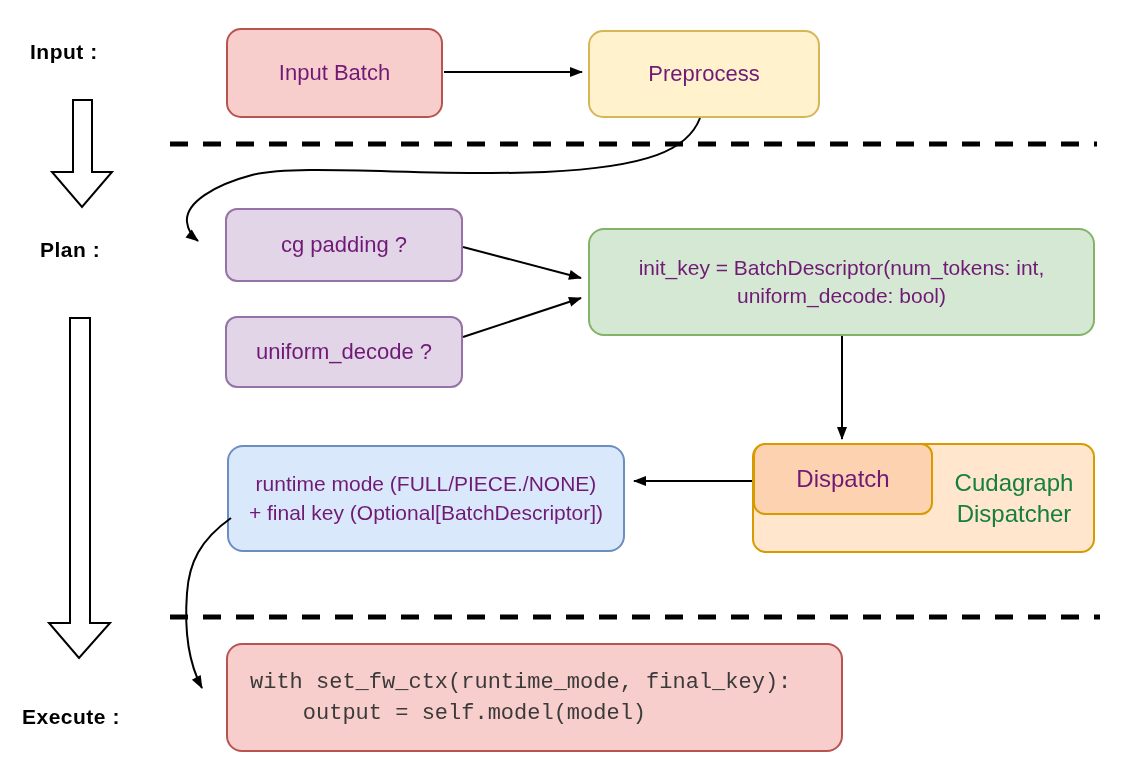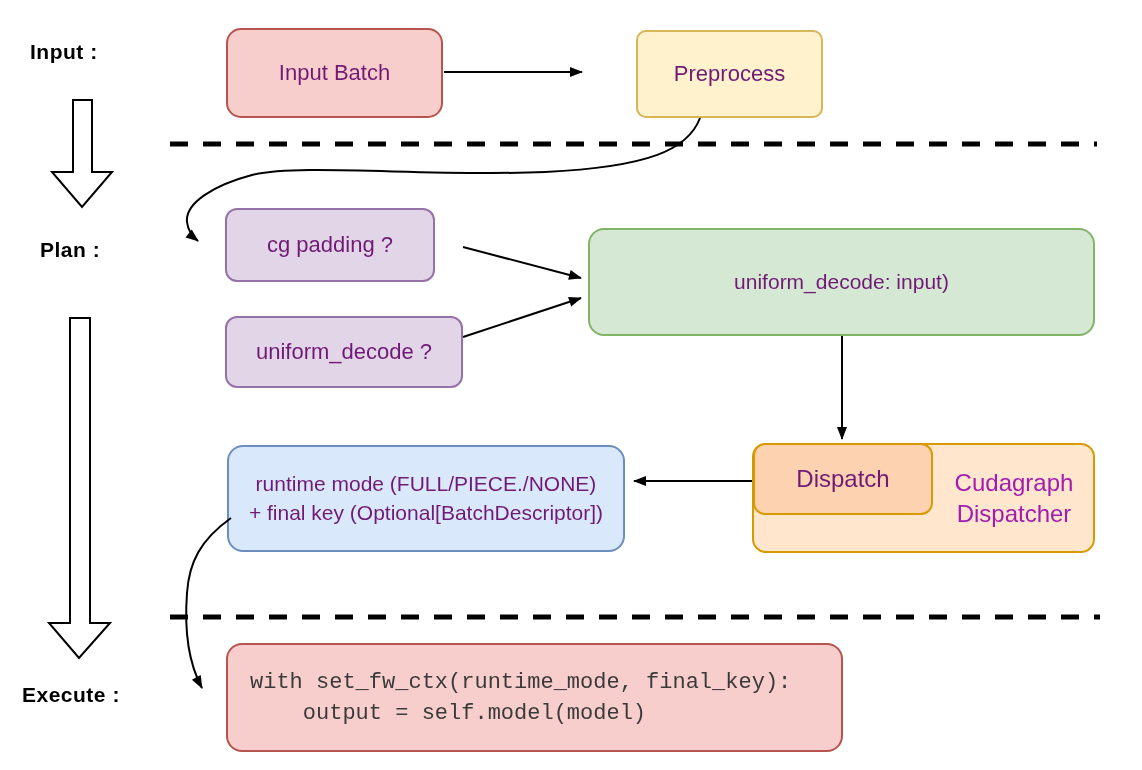--- a/index.html
+++ b/index.html
@@ -11,68 +11,69 @@
     position:absolute;font-weight:bold;font-size:21px;color:#000;
     letter-spacing:0.5px;white-space:nowrap;
   }
   .node{
     position:absolute;box-sizing:border-box;border:2px solid;
     display:flex;flex-direction:column;align-items:center;justify-content:center;
     text-align:center;color:#701a75;line-height:1.35;
   }
   #node-input-batch{left:226px;top:28px;width:217px;height:90px;
     background:#f8cecc;border-color:#b85450;border-radius:15px;font-size:22px;}
-  #node-preprocess{left:588px;top:30px;width:187px;height:88px;
-    background:#fff2cc;border-color:#d6b656;border-radius:10px;font-size:22px;margin-left:48px;}
-  #node-cg-padding{left:225px;top:208px;width:210px;height:74px;
+  #node-preprocess{left:588px;top:30px;width:232px;height:88px;
+    background:#fff2cc;border-color:#d6b656;border-radius:15px;font-size:22px;}
+  #node-cg-padding{left:225px;top:208px;width:238px;height:74px;
     background:#e1d5e7;border-color:#9673a6;border-radius:12px;font-size:22px;}
   #node-uniform-decode{left:225px;top:316px;width:238px;height:72px;
     background:#e1d5e7;border-color:#9673a6;border-radius:12px;font-size:22px;}
   #node-init-key{left:588px;top:228px;width:507px;height:108px;
     background:#d5e8d4;border-color:#82b366;border-radius:16px;font-size:21px;}
   #node-cudagraph-outer{left:752px;top:443px;width:343px;height:110px;
     background:#ffe6cc;border-color:#d79b00;border-radius:14px;}
   #node-dispatch{left:753px;top:443px;width:180px;height:72px;
     background:#fcd2b1;border-color:#d79b00;border-radius:12px;font-size:24px;}
   #cudagraph-label{position:absolute;left:933px;top:455px;width:162px;height:86px;
     display:flex;flex-direction:column;align-items:center;justify-content:center;
-    font-size:24px;color:#a21caf;line-height:1.3;}
+    font-size:24px;color:#15803d;line-height:1.3;}
   #node-runtime-mode{left:227px;top:445px;width:398px;height:107px;
     background:#dae8fc;border-color:#6c8ebf;border-radius:16px;font-size:21px;}
   #node-execute-code{left:226px;top:643px;width:617px;height:109px;
     background:#f8cecc;border-color:#b85450;border-width:2.5px;border-radius:16px;
     font-family:"Liberation Mono",monospace;font-size:22px;color:#3a3a3a;
     align-items:flex-start;padding-left:22px;line-height:31px;}
   .pre{white-space:pre;}
   #arrow-layer{position:absolute;left:0;top:0;width:1142px;height:770px;
     pointer-events:none;}
 </style>
 </head>
 <body>
 
 <div id="canvas">
 
   <div class="section-label" style="left:30px;top:40px;">Input :</div>
   <div class="section-label" style="left:40px;top:238px;">Plan :</div>
-  <div class="section-label" style="left:22px;top:683px;">Execute :</div>
+  <div class="section-label" style="left:22px;top:705px;">Execute :</div>
 
   <div class="node" id="node-input-batch">
     <span>Input Batch</span>
   </div>
   <div class="node" id="node-preprocess">
     <span>Preprocess</span>
   </div>
   <div class="node" id="node-cg-padding">
     <span>cg padding ?</span>
   </div>
   <div class="node" id="node-uniform-decode">
     <span>uniform_decode ?</span>
   </div>
   <div class="node" id="node-init-key">
-    <span>uniform_decode: input)</span>
+    <span>init_key = BatchDescriptor(num_tokens: int,</span>
+    <span>uniform_decode: bool)</span>
   </div>
   <div class="node" id="node-cudagraph-outer"></div>
   <div class="node" id="node-dispatch">
     <span>Dispatch</span>
   </div>
   <div id="cudagraph-label">
     <span>Cudagraph</span>
     <span>Dispatcher</span>
   </div>
   <div class="node" id="node-runtime-mode">

